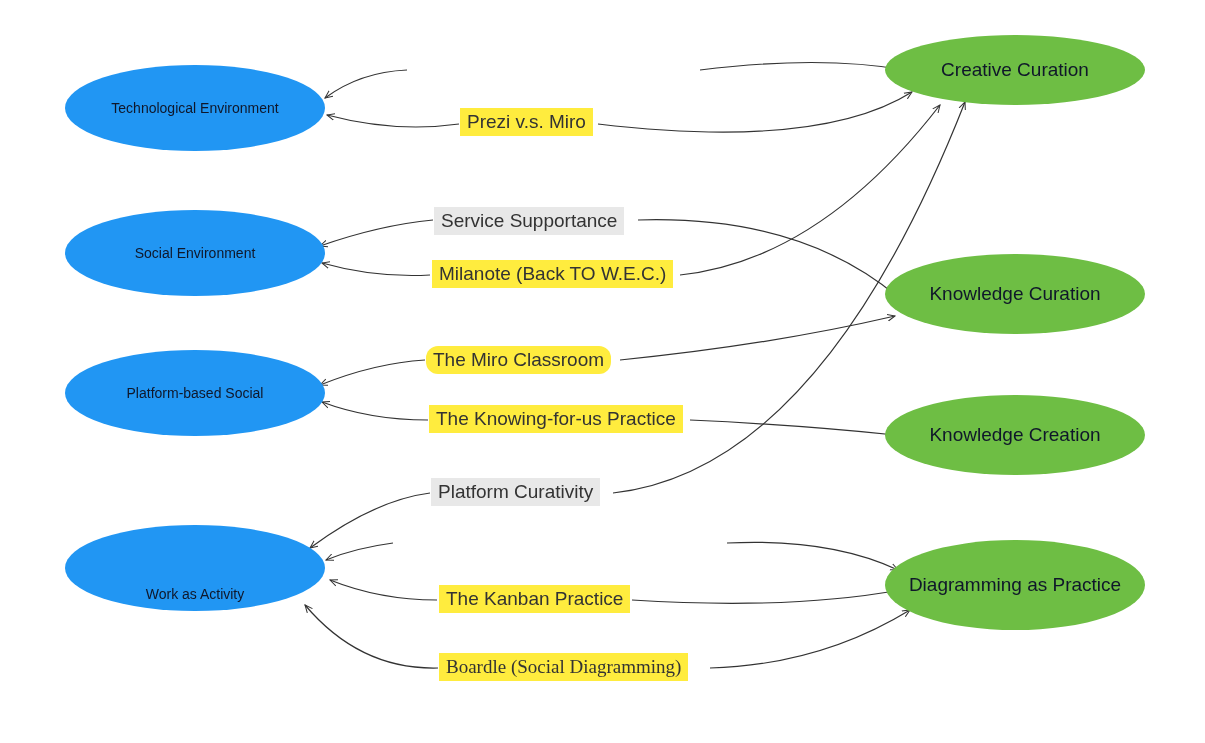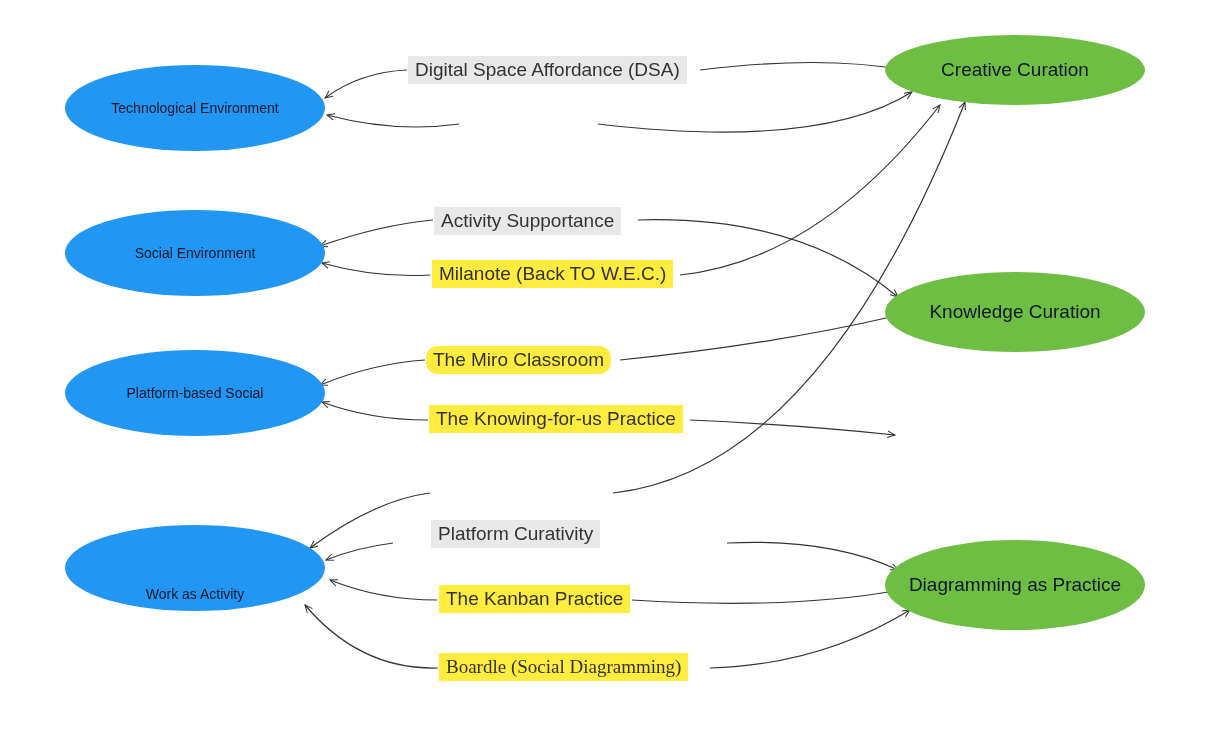--- a/index.html
+++ b/index.html
@@ -66,29 +66,32 @@
 <div class="ellipse blue" style="left:65px; top:350px; width:260px; height:86px;">
       <span>Platform-based Social</span>
     </div>
 <div class="ellipse blue" style="left:65px; top:525px; width:260px; height:86px;align-items:flex-end;">
       <span>Work as Activity</span>
     </div>
 
 <div class="ellipse green" style="left:885px; top:35px; width:260px; height:70px;">
       <span>Creative Curation</span>
     </div>
-<div class="ellipse green" style="left:885px; top:272px; width:260px; height:80px;align-items:center;">
+<div class="ellipse green" style="left:885px; top:254px; width:260px; height:80px;align-items:center;">
       <span>Knowledge Curation</span>
+    </div>
+<div class="ellipse green" style="left:885px; top:395px; width:260px; height:80px;">
+      <span>Knowledge Creation</span>
     </div>
 <div class="ellipse green" style="left:885px; top:540px; width:260px; height:90px;">
       <span>Diagramming as Practice</span>
     </div>
 
-<div class="label gray" style="left:408px; top:56px;"><span>Digital Space Affordance (DSA)</span></div>
-<div class="label gray" style="left:434px; top:207px;"><span>Activity Supportance</span></div>
+<div class="label yellow" style="left:460px; top:108px;"><span>Prezi v.s. Miro</span></div>
+<div class="label gray" style="left:434px; top:207px;"><span>Service Supportance</span></div>
 <div class="label yellow" style="left:432px; top:260px;"><span>Milanote (Back TO W.E.C.)</span></div>
 <div class="label yellow" style="left:426px; top:346px;border-radius:12px;"><span>The Miro Classroom</span></div>
 <div class="label yellow" style="left:429px; top:405px;"><span>The Knowing-for-us Practice</span></div>
-<div class="label gray" style="left:431px; top:478px;margin-top:42px;"><span>Platform Curativity</span></div>
+<div class="label gray" style="left:431px; top:478px;"><span>Platform Curativity</span></div>
 <div class="label yellow" style="left:439px; top:585px;"><span>The Kanban Practice</span></div>
 <div class="label yellow" style="left:439px; top:653px;font-family:Liberation Serif, serif;"><span>Boardle (Social Diagramming)</span></div>
 
 </div>
 
 </body></html>

